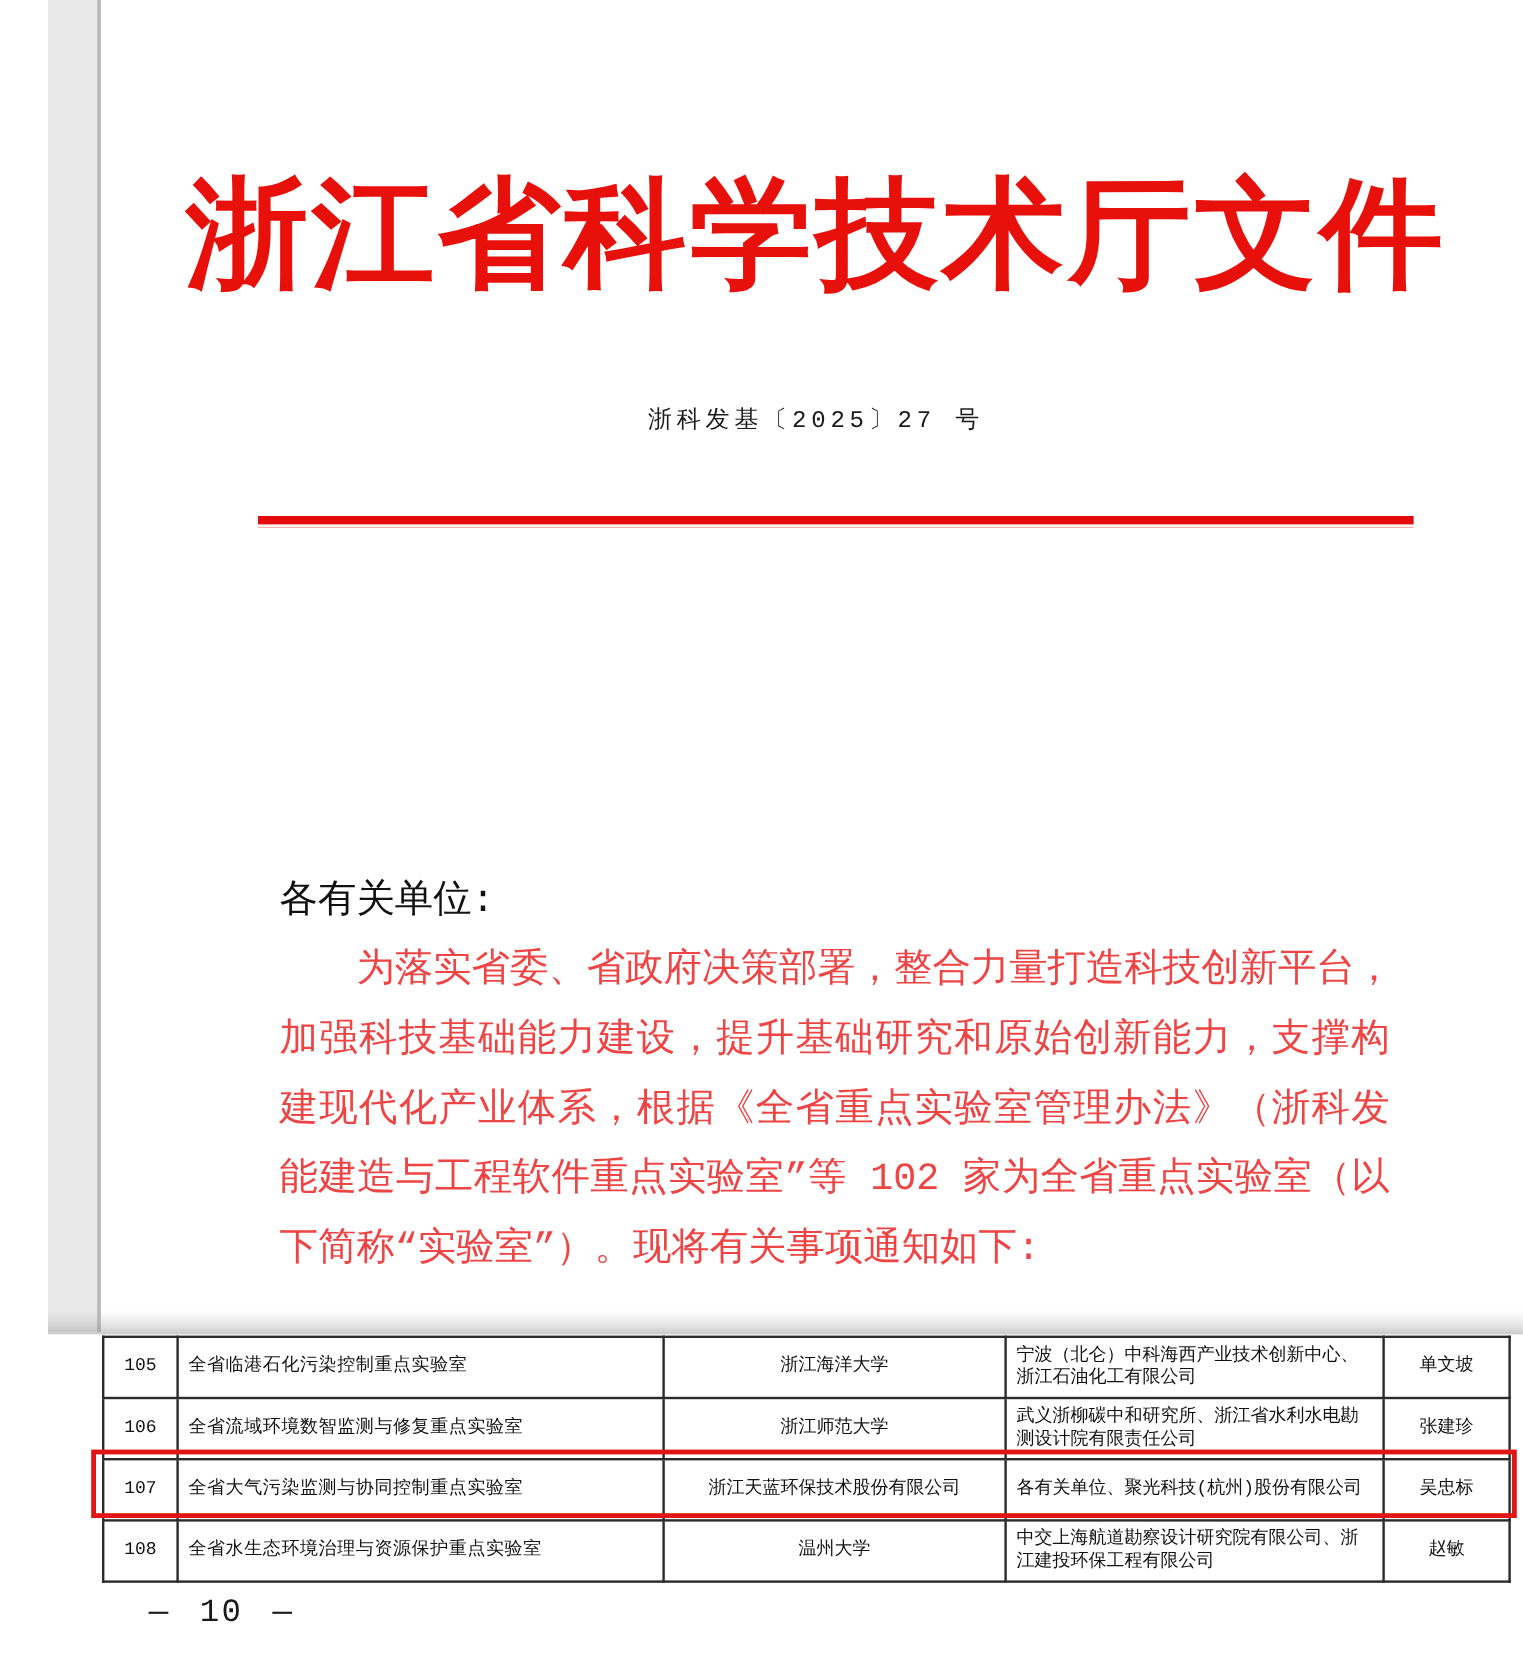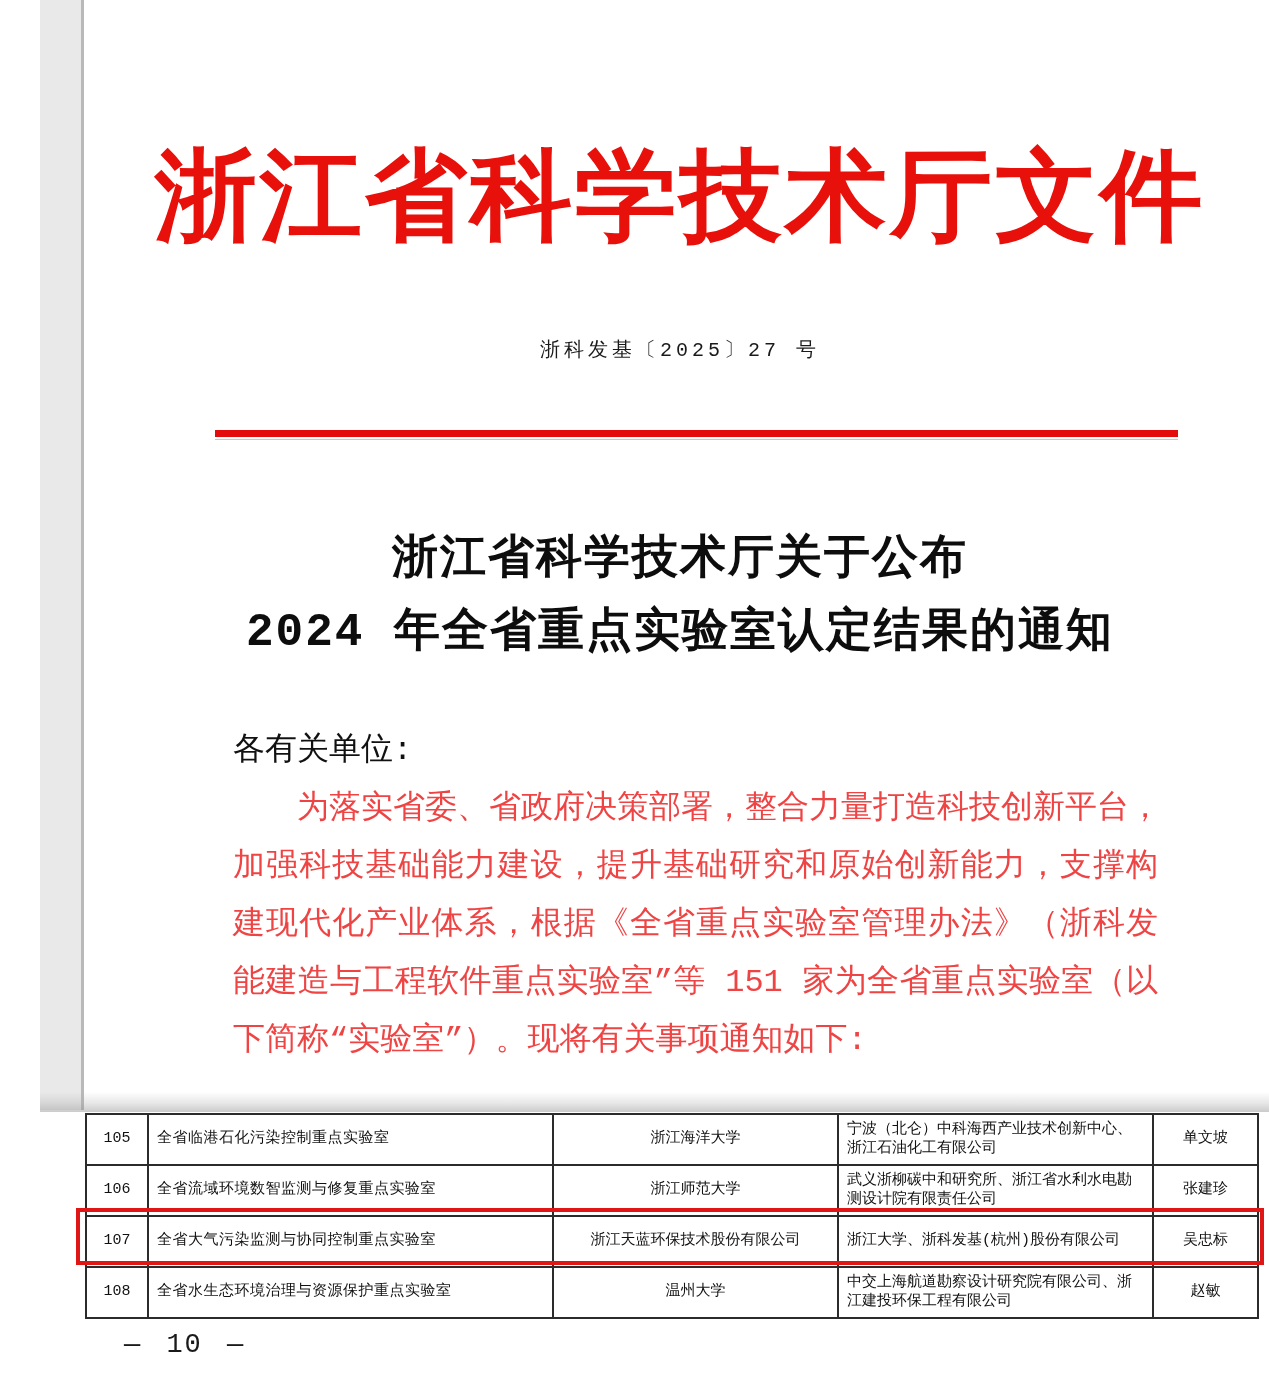--- a/index.html
+++ b/index.html
@@ -89,32 +89,28 @@
 
   <div class="gutter left" style="background: rgb(233, 233, 233);"></div>
   <div class="gutter right" style="background: rgb(233, 233, 233);"></div>
 
   <div class="doc-header" style="color: rgb(232, 16, 10);">浙江省科学技术厅文件</div>
 
   <div class="doc-number">浙科发基〔2025〕27 号</div>
 
   <div class="red-rule" style="background: rgb(227, 11, 11);"></div>
 
-  <div class="doc-title">
-    <div>浙江省科学技术厅关于公布</div>
-    <div>2024 年全省重点实验室认定结果的通知</div>
-  </div>
 
   <div class="salutation">各有关单位:</div>
 
   <div class="body-paragraph">
       <div class="body-line indent">为落实省委、省政府决策部署，整合力量打造科技创新平台，</div>
       <div class="body-line">加强科技基础能力建设，提升基础研究和原始创新能力，支撑构</div>
       <div class="body-line">建现代化产业体系，根据《全省重点实验室管理办法》（浙科发</div>
-      <div class="body-line">能建造与工程软件重点实验室”等 151 家为全省重点实验室（以</div>
+      <div class="body-line">能建造与工程软件重点实验室”等 102 家为全省重点实验室（以</div>
       <div class="body-line last">下简称“实验室”）。现将有关事项通知如下:</div>
     </div>
 
   <div class="seam"></div>
 
   <table class="results">
     <colgroup>
       <col style="width:62px">
       <col style="width:405px">
       <col style="width:285px">
@@ -133,21 +129,21 @@
           <td class="c-no">106</td>
           <td class="c-lab">全省流域环境数智监测与修复重点实验室</td>
           <td class="c-inst">浙江师范大学</td>
           <td class="c-partners">武义浙柳碳中和研究所、浙江省水利水电勘测设计院有限责任公司</td>
           <td class="c-director">张建珍</td>
         </tr>
         <tr>
           <td class="c-no">107</td>
           <td class="c-lab">全省大气污染监测与协同控制重点实验室</td>
           <td class="c-inst">浙江天蓝环保技术股份有限公司</td>
-          <td class="c-partners">浙江大学、浙科发基(杭州)股份有限公司</td>
+          <td class="c-partners">各有关单位、聚光科技(杭州)股份有限公司</td>
           <td class="c-director">吴忠标</td>
         </tr>
         <tr>
           <td class="c-no">108</td>
           <td class="c-lab">全省水生态环境治理与资源保护重点实验室</td>
           <td class="c-inst">温州大学</td>
           <td class="c-partners">中交上海航道勘察设计研究院有限公司、浙江建投环保工程有限公司</td>
           <td class="c-director">赵敏</td>
         </tr>
       </tbody>

